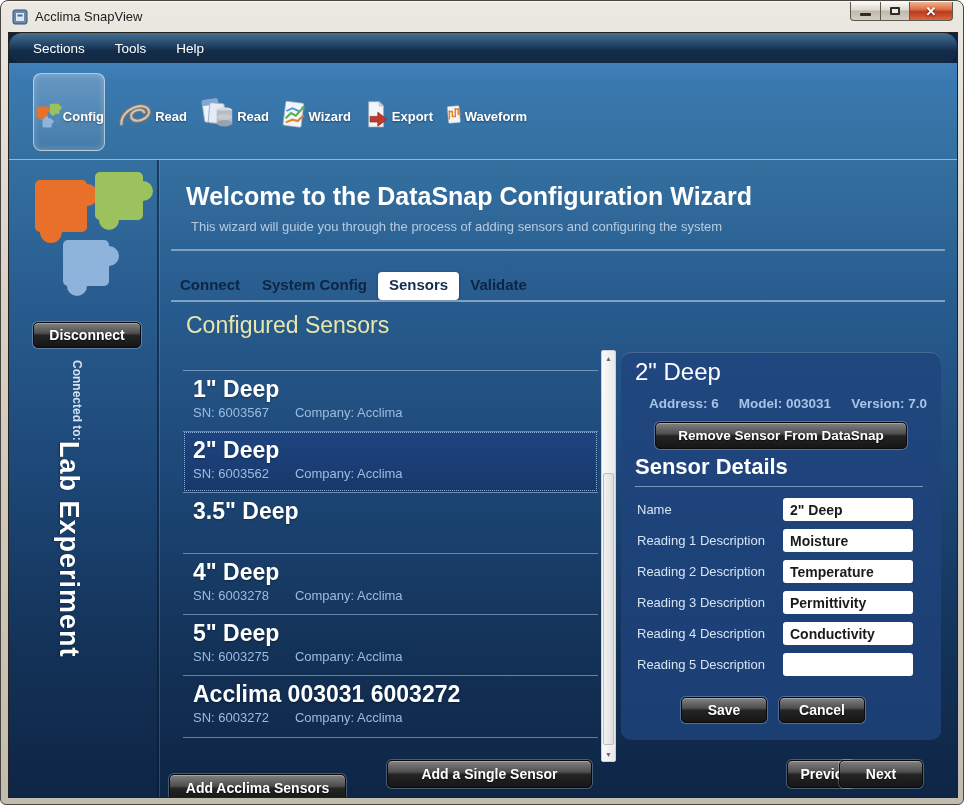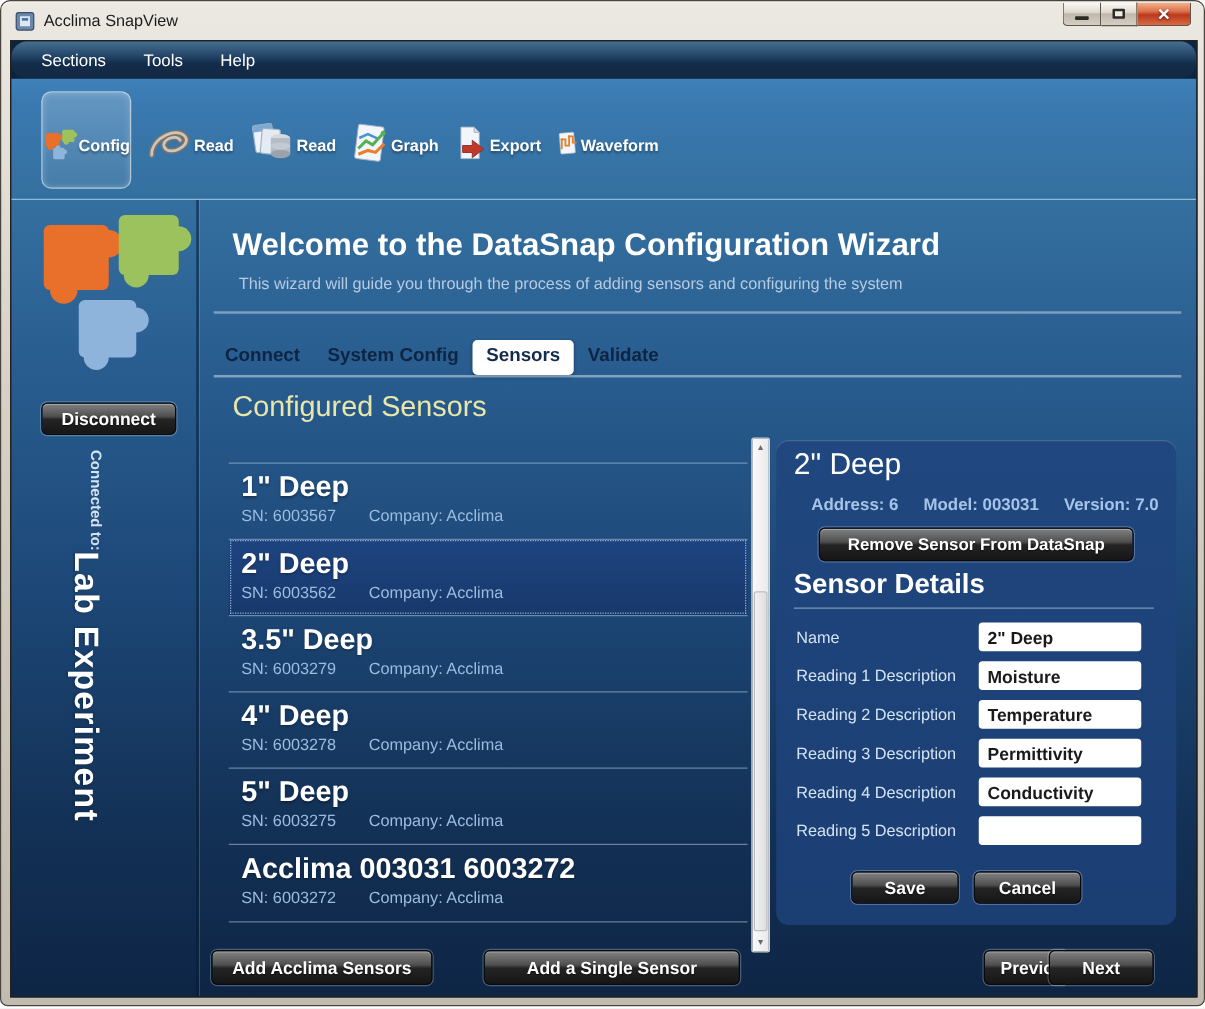--- a/index.html
+++ b/index.html
@@ -116,21 +116,21 @@
   .fields { position:absolute; left:16px; top:142px; width:290px; }
   .field-row { display:flex; align-items:center; height:31px; }
   .field-label { width:146px; font-size:13px; color:#d5e4f2; }
   .field-input { width:130px; height:23px; background:#fff; border:none; border-radius:3px;
     font-family:"Liberation Sans",sans-serif; font-size:14px; font-weight:600; color:#1a1a1a; padding:0 7px; outline:none; }
   .panel-save { position:absolute; left:60px; top:345px; width:86px; height:26px; font-size:14px; }
   .panel-cancel { position:absolute; left:158px; top:345px; width:86px; height:26px; font-size:14px; }
 
   
   .footer-btn { position:absolute; top:600px; height:28px; font-size:14px; }
-  .add-acclima { left:10px; width:177px; }
+  .add-acclima { left:10px; width:177px;margin-top:14px; }
   .add-single { left:228px; width:205px; }
   .prev-btn { left:628px; width:68px;padding-left:18px; }
   .next-btn { left:680px; width:84px; }
 </style>
 </head>
 <body>
 
 <div class="window">
 
   <div class="titlebar">
@@ -202,21 +202,21 @@
       <div class="tool-item">
         <svg class="tool-icon" viewBox="0 0 44 44">
           <g transform="rotate(7 22 21)">
               <rect x="8" y="3" width="27" height="36" rx="2" fill="#f2f6fa" stroke="#a5b2c0"></rect>
             </g>
           <polyline points="11,16 20,12 31,17" stroke="#4a90d9" stroke-width="2.6" fill="none"></polyline>
           <polyline points="10,27 18,19 25,23 36,11" stroke="#55b055" stroke-width="3.2" fill="none"></polyline>
           <polyline points="10,33 20,29 28,31 37,22" stroke="#e8802a" stroke-width="3.2" fill="none"></polyline>
           <circle cx="36" cy="11" r="2.6" fill="#55b055"></circle>
         </svg>
-        <span class="tool-label">Graph</span>
+        <span class="tool-label">Wizard</span>
       </div>
       <div class="tool-item">
         <svg class="tool-icon" viewBox="0 0 44 44">
           <path d="M11 3 h15 l6 6 v30 h-21 z" fill="#f2f6fa" stroke="#a5b2c0"></path>
           <path d="M26 3 l6 6 h-6 z" fill="#cfd8e2" stroke="#a5b2c0"></path>
           <path d="M13 24 h11 v-6 l13 10 -13 10 v-6 h-11 z" fill="#c0392b" stroke="#8e2a20"></path>
         </svg>
         <span class="tool-label">Export</span>
       </div>
       <div class="tool-item wide">
@@ -275,21 +275,20 @@
           <div class="sensor-item">
             <div class="sensor-name">1" Deep</div>
             <div class="sensor-sub"><b>SN:</b> <span>6003567</span><span class="gap"></span><b>Company:</b> <span>Acclima</span></div>
           </div>
           <div class="sensor-item selected">
             <div class="sensor-name">2" Deep</div>
             <div class="sensor-sub"><b>SN:</b> <span>6003562</span><span class="gap"></span><b>Company:</b> <span>Acclima</span></div>
           </div>
           <div class="sensor-item">
             <div class="sensor-name">3.5" Deep</div>
-            <div class="sensor-sub"><b>SN:</b> <span>6003279</span><span class="gap"></span><b>Company:</b> <span>Acclima</span></div>
           </div>
           <div class="sensor-item">
             <div class="sensor-name">4" Deep</div>
             <div class="sensor-sub"><b>SN:</b> <span>6003278</span><span class="gap"></span><b>Company:</b> <span>Acclima</span></div>
           </div>
           <div class="sensor-item">
             <div class="sensor-name">5" Deep</div>
             <div class="sensor-sub"><b>SN:</b> <span>6003275</span><span class="gap"></span><b>Company:</b> <span>Acclima</span></div>
           </div>
           <div class="sensor-item">

